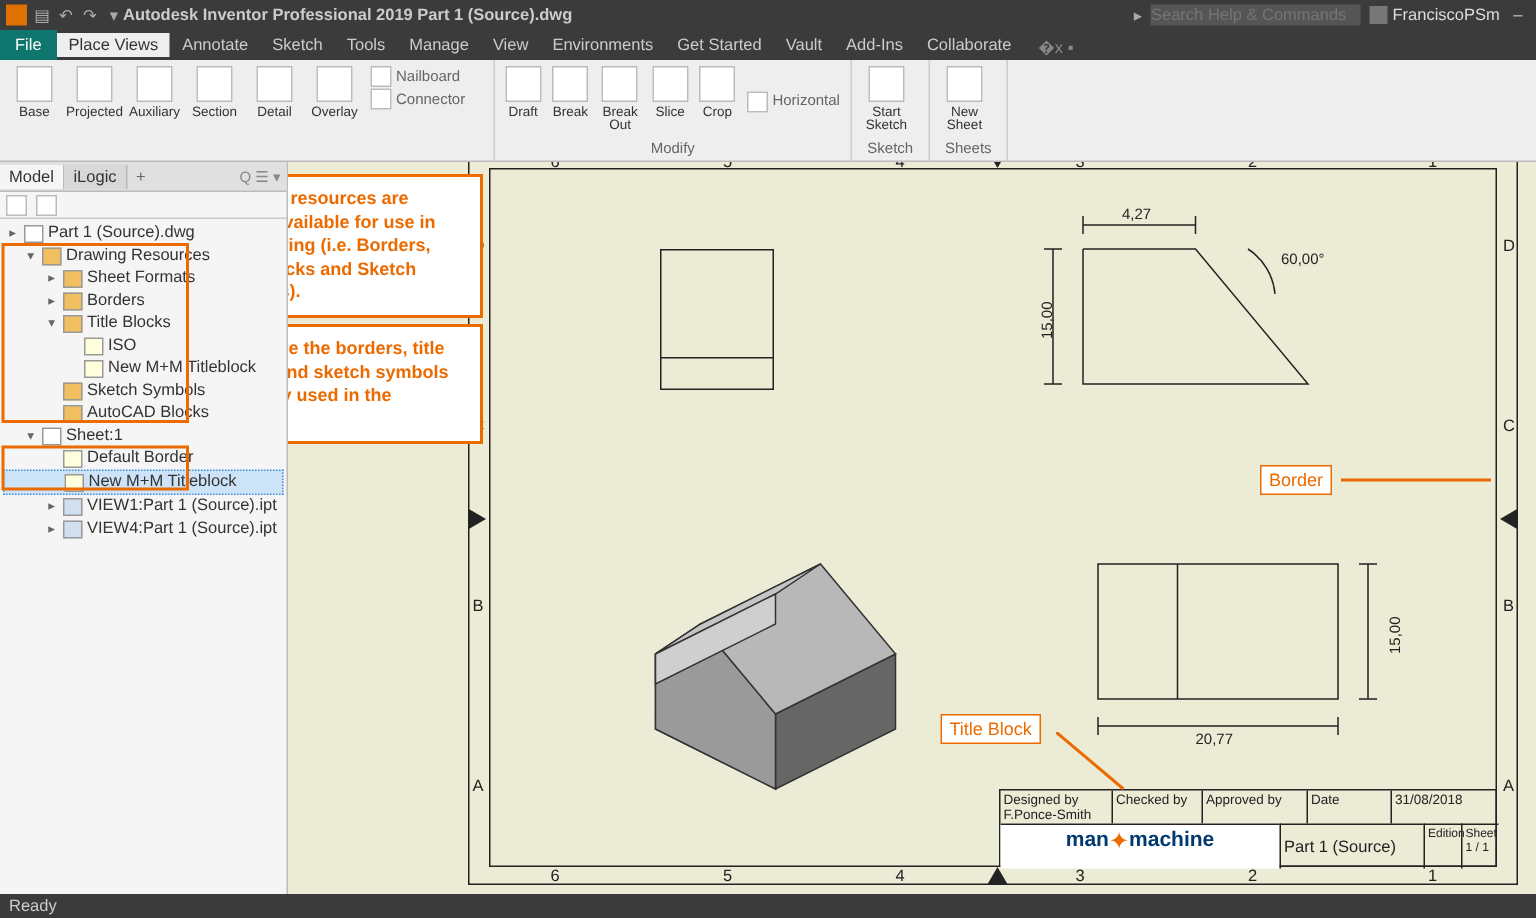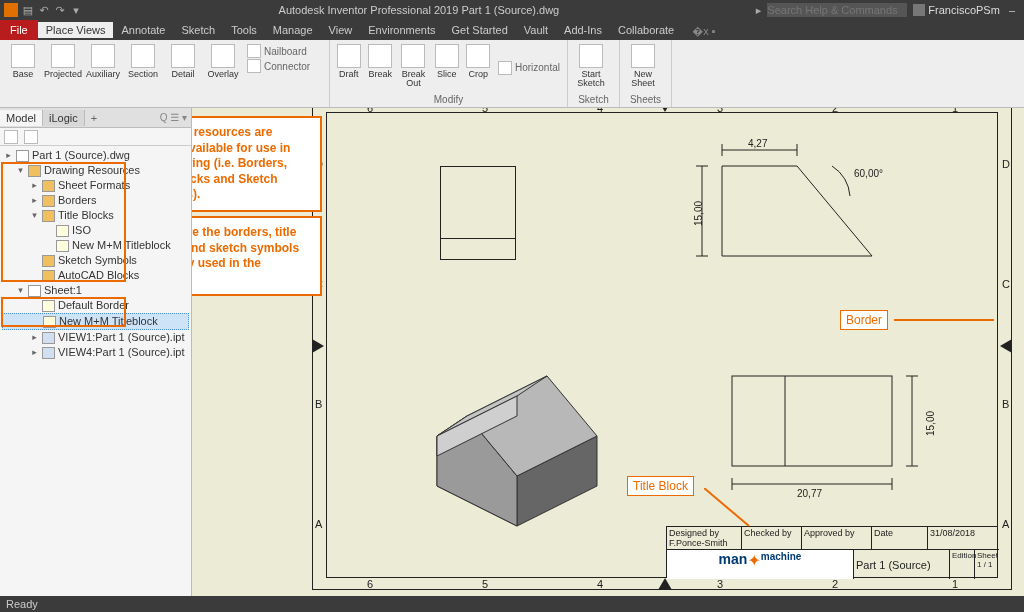--- a/index.html
+++ b/index.html
@@ -3,28 +3,28 @@
 <meta charset="utf-8">
 <style>
   * { box-sizing: border-box; margin: 0; padding: 0; font-family: "Segoe UI", Arial, sans-serif; }
   body { width: 1024px; height: 612px; overflow: hidden; background: #ededed; font-size: 11px; color: #333; position: relative; }
 
   
   .titlebar { height: 20px; background: #3b3b3b; color: #ccc; display: flex; align-items: center; font-size: 11px; }
   .titlebar .left { display:flex; align-items:center; gap:4px; padding-left:4px; }
   .titlebar .left .app-icon { width:14px; height:14px; background:#e07000; display:inline-block; }
   .titlebar .left .qat { width:12px; height:12px; display:inline-flex; justify-content:center; align-items:center; color:#aaa; }
-  .titlebar .center { flex:1; text-align:center; color:#ccc; }
+  .titlebar .center { flex:1; color:#ccc;font-weight:bold; }
   .titlebar .right { display:flex; align-items:center; gap:6px; padding-right:6px; }
   .searchbox { background:#555; color:#ccc; border:none; padding:1px 0; font-size:11px; width:140px; }
   .user { display:flex; align-items:center; gap:3px; color:#ddd; }
   .user-icon { width:12px; height:12px; background:#777; }
 
   .menubar { height: 20px; background: #3b3b3b; color: #ccc; display:flex; align-items:center; font-size:11px; }
-  .menubar .file { background:#b91c1c; color:#fff; padding:2px 10px; height:100%; display:flex; align-items:center; }
+  .menubar .file { background:#0f766e; color:#fff; padding:2px 10px; height:100%; display:flex; align-items:center; }
   .menubar .tab { padding:2px 8px; color:#ccc; }
   .menubar .tab.active { background:#eee; color:#333; }
 
   .ribbon { height: 68px; background:#eee; border-bottom:1px solid #bbb; display:flex; }
   .ribbon-group { border-right:1px solid #ccc; display:flex; flex-direction:column; }
   .ribbon-group .tools { display:flex; padding:2px 4px 0 4px; gap:2px; flex:1; }
   .ribbon-group .label { text-align:center; font-size:10px; color:#666; padding:1px 0 2px; }
   .rbtn { display:flex; flex-direction:column; align-items:center; justify-content:flex-start; width:38px; padding:2px 1px; cursor:pointer; }
   .rbtn .ico { width:24px; height:24px; border:1px solid #bbb; background:#fff; }
   .rbtn span { font-size:9px; text-align:center; line-height:1; margin-top:2px; color:#333; }
@@ -375,21 +375,21 @@
 
     <div class="titleblock-box" style="left:474px; top:418px; width:332px; height:52px;">
       <div class="tb-cell" style="left:0;top:0;width:74px;height:22px;border-left:none;border-top:none;"><span>Designed by</span><br><span>F.Ponce-Smith</span></div>
       <div class="tb-cell" style="left:74px;top:0;width:60px;height:22px;border-top:none">Checked by</div>
       <div class="tb-cell" style="left:134px;top:0;width:70px;height:22px;border-top:none">Approved by</div>
       <div class="tb-cell" style="left:204px;top:0;width:56px;height:22px;border-top:none">Date</div>
       <div class="tb-cell" style="left:260px;top:0;width:72px;height:22px;border-top:none">31/08/2018</div>
       <div class="tb-cell" style="left:0;top:22px;width:186px;height:30px;border-left:none;display:flex;align-items:flex-start;justify-content:center;background:#fff;">
         <span style="color:#003a70;font-weight:bold;font-size:14px">man</span>
           <span style="color:#ec6b00;font-size:16px">✦</span>
-          <span style="color:#003a70;font-weight:bold;font-size:10px">machine</span>
+          <span style="color:#003a70;font-weight:bold;font-size:14px">machine</span>
       </div>
       <div class="tb-cell" style="left:186px;top:22px;width:96px;height:30px;font-size:11px;display:flex;align-items:center">Part 1 (Source)</div>
       <div class="tb-cell" style="left:282px;top:22px;width:25px;height:30px;font-size:8px">Edition</div>
       <div class="tb-cell" style="left:307px;top:22px;width:25px;height:30px;font-size:8px"><span>Sheet</span><br><span>1 / 1</span></div>
     </div>
 
     <div class="callout" style="left:-60px; top:8px; width:190px;">Drawing resources are things available for use in the drawing (i.e. Borders, Title Blocks and Sketch Symbols).</div>
     <div class="callout" style="left:-60px; top:108px; width:190px;">These are the borders, title blocks and sketch symbols currently used in the drawing.</div>
 
     <div class="callout-small" style="left:648px; top:202px;">Border</div>

